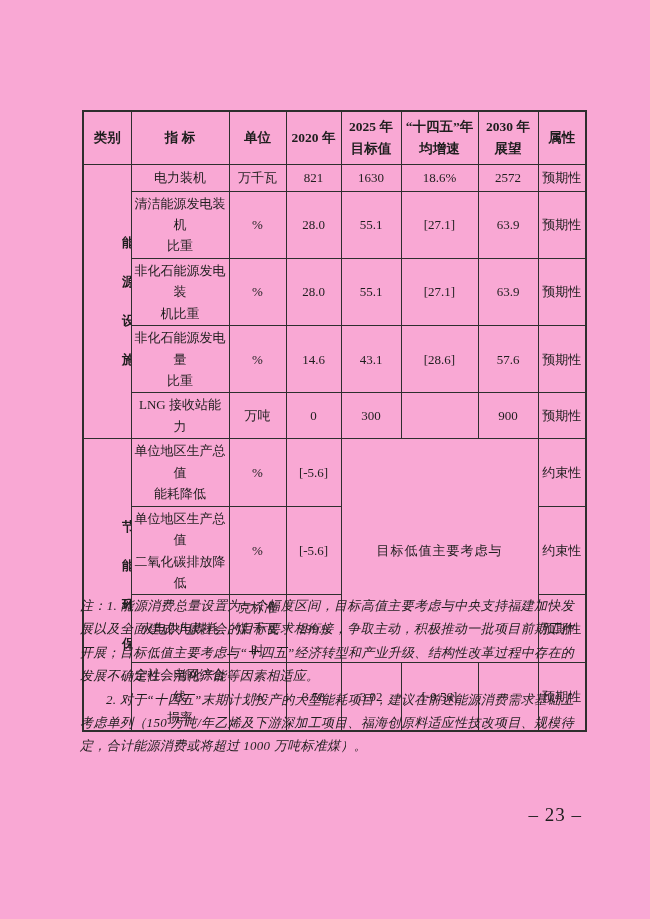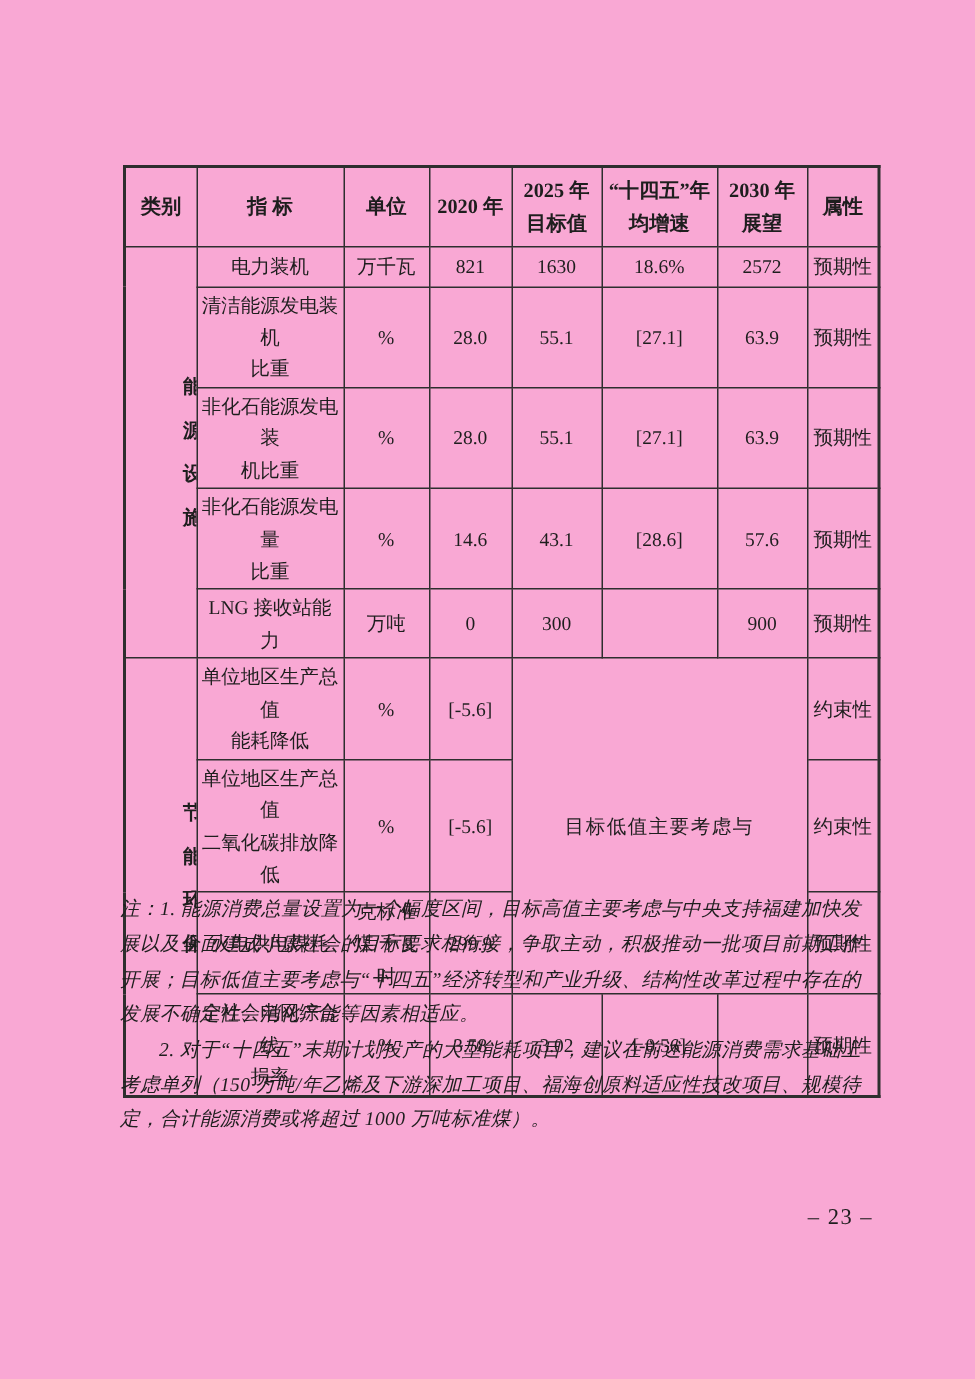--- a/index.html
+++ b/index.html
@@ -41,21 +41,21 @@
     font-size: 13.5px;
     line-height: 1.6;
   }
   td.category {
     font-weight: bold;
     font-size: 14px;
   }
   td.category .vert {
     display: inline-block;
     width: 15px;
-    line-height: 29px;
+    line-height: 39px;
     word-break: break-all;
     margin-left: 35px;
   }
   td.merged-note {
     font-size: 13.5px;
     letter-spacing: 1px;
   }
   .notes {
     position: absolute;
     left: 80px;
@@ -70,21 +70,21 @@
   .notes p {
     margin: 0;
   }
   .notes p.indent {
     text-indent: 2em;
   }
   .page-number {
     position: absolute;
     top: 804px;
     right: 68px;
-    font-size: 15px;
+    font-size: 19px;
     letter-spacing: 1px;
     font-style: normal;
   }
 </style>
 </head>
 <body>
 
 <div class="page">
 
   <table class="indicators">

